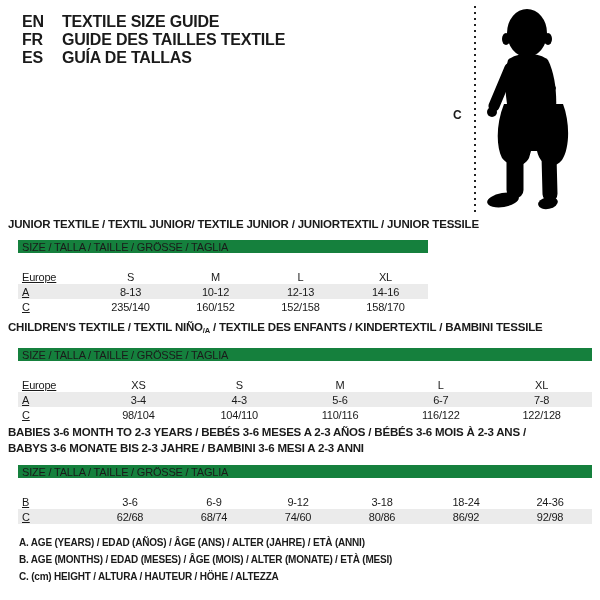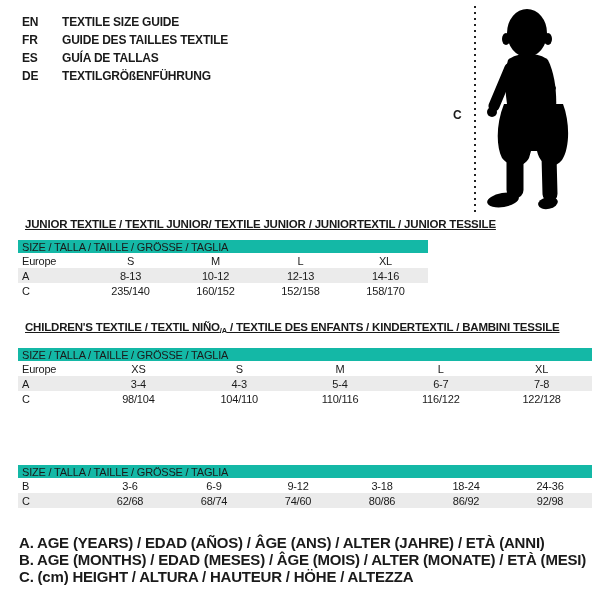--- a/index.html
+++ b/index.html
@@ -4,70 +4,66 @@
 <style>
   html,body { margin:0; padding:0; background:#fff; }
   .canvas {
     position:relative; width:600px; height:600px; background:#ffffff;
     font-family:"Liberation Sans", sans-serif; color:#1a1a1a; overflow:hidden;
     -webkit-font-smoothing:antialiased;
   }
   
   .lang-block { position:absolute; top:13px; left:22px; }
   .lang-row { display:flex; height:18px; align-items:center;
-              font-weight:700; font-size:12px; letter-spacing:-0.2px; }
+              font-weight:700; font-size:16px; letter-spacing:-0.2px; }
   .lang-code { width:40px; }
   
   .measure-line {
     position:absolute; left:474px; top:6px; width:2px; height:206px;
     background:repeating-linear-gradient(to bottom,#222 0 2.5px,transparent 2.5px 6px);
   }
   .measure-label { position:absolute; left:453px; top:108px;
                    font-weight:700; font-size:12px; }
   .figure-svg { position:absolute; left:486px; top:6px; }
   
-  .section-title { position:absolute; left:25px; font-weight:700; font-size:11.5px;
-                   letter-spacing:-0.2px; white-space:nowrap;text-decoration:underline; }
+  .section-title { position:absolute; left:8px; font-weight:700; font-size:11.5px;
+                   letter-spacing:-0.2px; white-space:nowrap; }
   .section-title .sub { font-size:7.5px; vertical-align:-2px; }
   .title-2line { line-height:16px; }
   
   .size-table { position:absolute; left:18px; font-size:11px; letter-spacing:-0.2px; }
-  .band { height:13px; background:#14b8a6; display:flex; align-items:center;
-          padding-left:4px; margin-bottom:0; box-sizing:border-box; }
+  .band { height:13px; background:#15803d; display:flex; align-items:center;
+          padding-left:4px; margin-bottom:16px; box-sizing:border-box; }
   .trow { display:flex; height:15px; align-items:center; }
   .trow.stripe { background:#ebebeb; }
-  .tlabel { width:70px; padding-left:4px; box-sizing:border-box; }
+  .tlabel { width:70px; padding-left:4px; box-sizing:border-box;text-decoration:underline; }
   .tcell { flex:1; text-align:center; }
   .w-junior { width:410px; }
   .w-full { width:574px; }
   
   .footnotes { position:absolute; top:534px; left:19px; font-weight:700;
-               font-size:15px; line-height:17px; letter-spacing:-0.2px; }
+               font-size:10px; line-height:17px; letter-spacing:-0.2px; }
 </style>
 </head>
 <body>
 
 <div class="canvas">
 
   <div class="lang-block">
     <div class="lang-row">
       <span class="lang-code">EN</span>
       <span>TEXTILE SIZE GUIDE</span>
     </div>
     <div class="lang-row">
       <span class="lang-code">FR</span>
       <span>GUIDE DES TAILLES TEXTILE</span>
     </div>
     <div class="lang-row">
       <span class="lang-code">ES</span>
       <span>GUÍA DE TALLAS</span>
-    </div>
-    <div class="lang-row">
-      <span class="lang-code">DE</span>
-      <span>TEXTILGRÖßENFÜHRUNG</span>
     </div>
   </div>
 
   <div class="measure-line"></div>
   <div class="measure-label">C</div>
   <svg class="figure-svg" width="96" height="206" viewBox="0 0 96 206" fill="#000">
     <ellipse cx="41" cy="27" rx="20" ry="24"></ellipse>
     <ellipse cx="20" cy="33" rx="4" ry="6"></ellipse>
     <ellipse cx="62" cy="33" rx="4" ry="6"></ellipse>
     <path d="M22,54 C30,46 54,46 62,54 C69,68 71,88 70,104 L22,104 C19,88 18,68 22,54 Z"></path>
@@ -115,34 +111,38 @@
       <span class="tcell">XS</span>
       <span class="tcell">S</span>
       <span class="tcell">M</span>
       <span class="tcell">L</span>
       <span class="tcell">XL</span>
     </div>
     <div class="trow stripe">
       <span class="tlabel">A</span>
       <span class="tcell">3-4</span>
       <span class="tcell">4-3</span>
-      <span class="tcell">5-4</span>
+      <span class="tcell">5-6</span>
       <span class="tcell">6-7</span>
       <span class="tcell">7-8</span>
     </div>
     <div class="trow">
       <span class="tlabel">C</span>
       <span class="tcell">98/104</span>
       <span class="tcell">104/110</span>
       <span class="tcell">110/116</span>
       <span class="tcell">116/122</span>
       <span class="tcell">122/128</span>
     </div>
   </div>
 
+  <div class="section-title title-2line" style="top:424px">
+    <div>BABIES 3-6 MONTH TO 2-3 YEARS / BEBÉS 3-6 MESES A 2-3 AÑOS / BÉBÉS 3-6 MOIS À 2-3 ANS /</div>
+    <div>BABYS 3-6 MONATE BIS 2-3 JAHRE / BAMBINI 3-6 MESI A 2-3 ANNI</div>
+  </div>
   <div class="size-table w-full" style="top:465px">
     <div class="band">SIZE / TALLA / TAILLE / GRÖSSE / TAGLIA</div>
     <div class="trow">
       <span class="tlabel">B</span>
       <span class="tcell">3-6</span>
       <span class="tcell">6-9</span>
       <span class="tcell">9-12</span>
       <span class="tcell">3-18</span>
       <span class="tcell">18-24</span>
       <span class="tcell">24-36</span>

